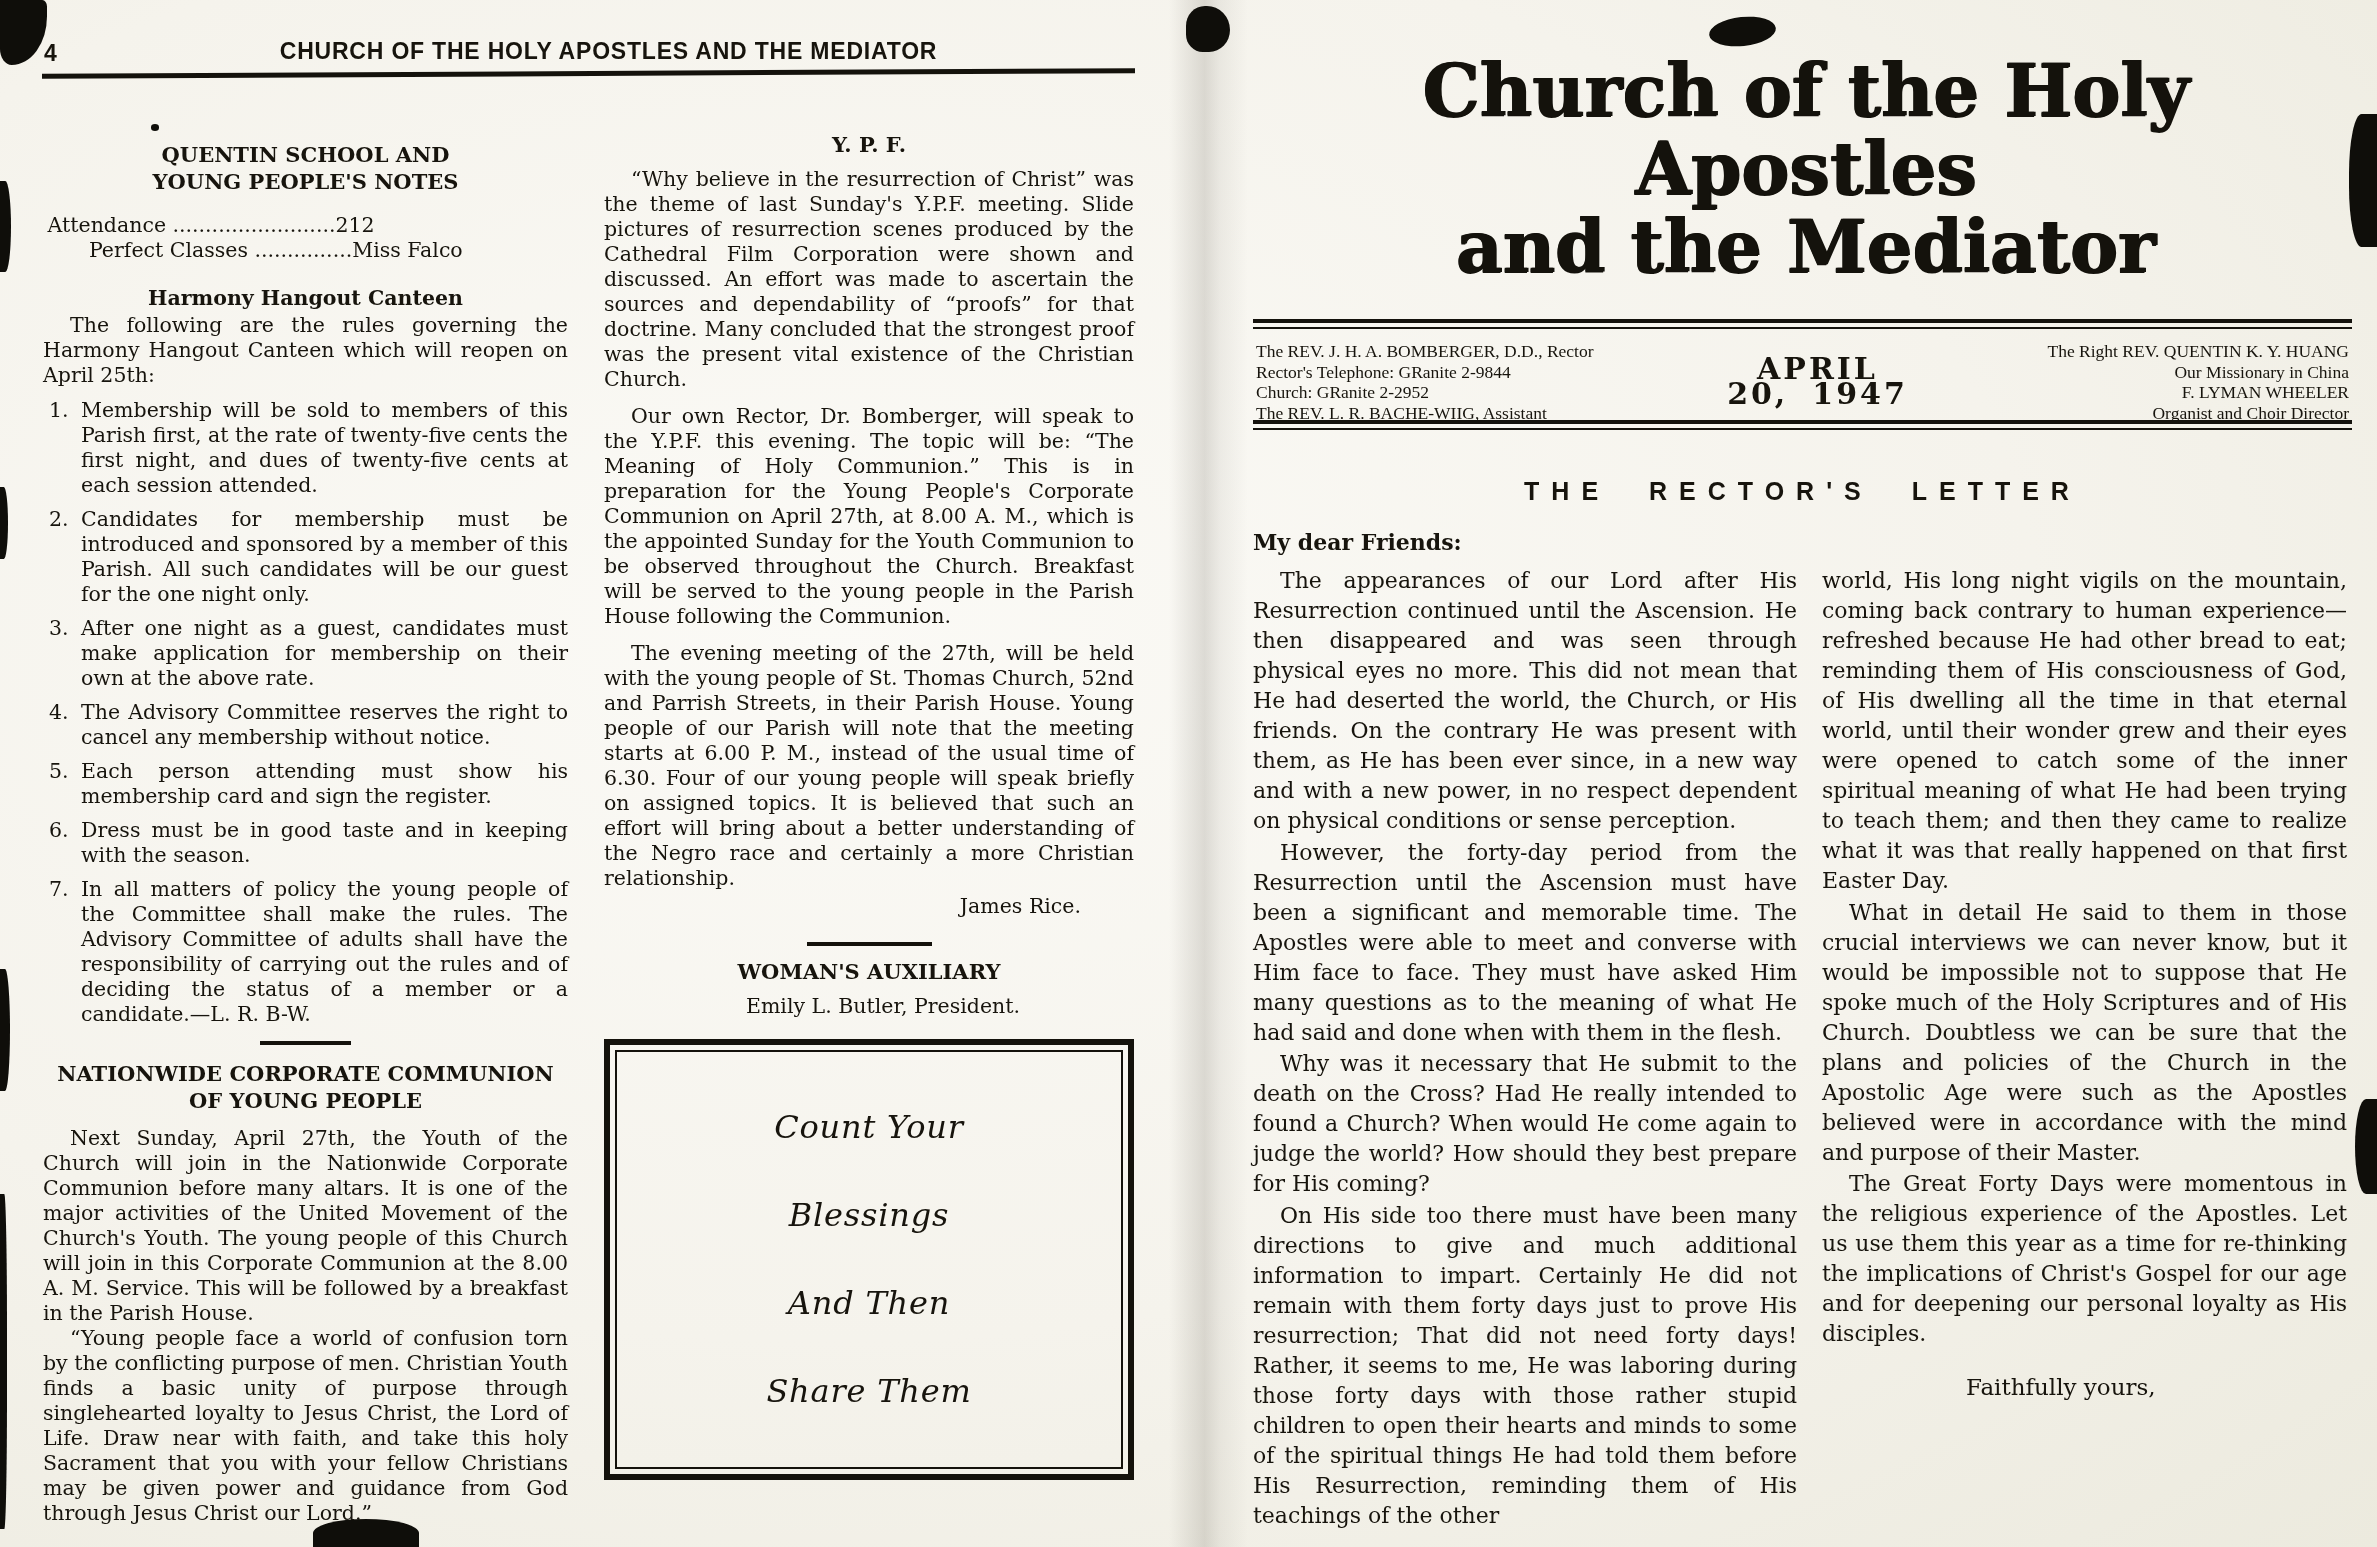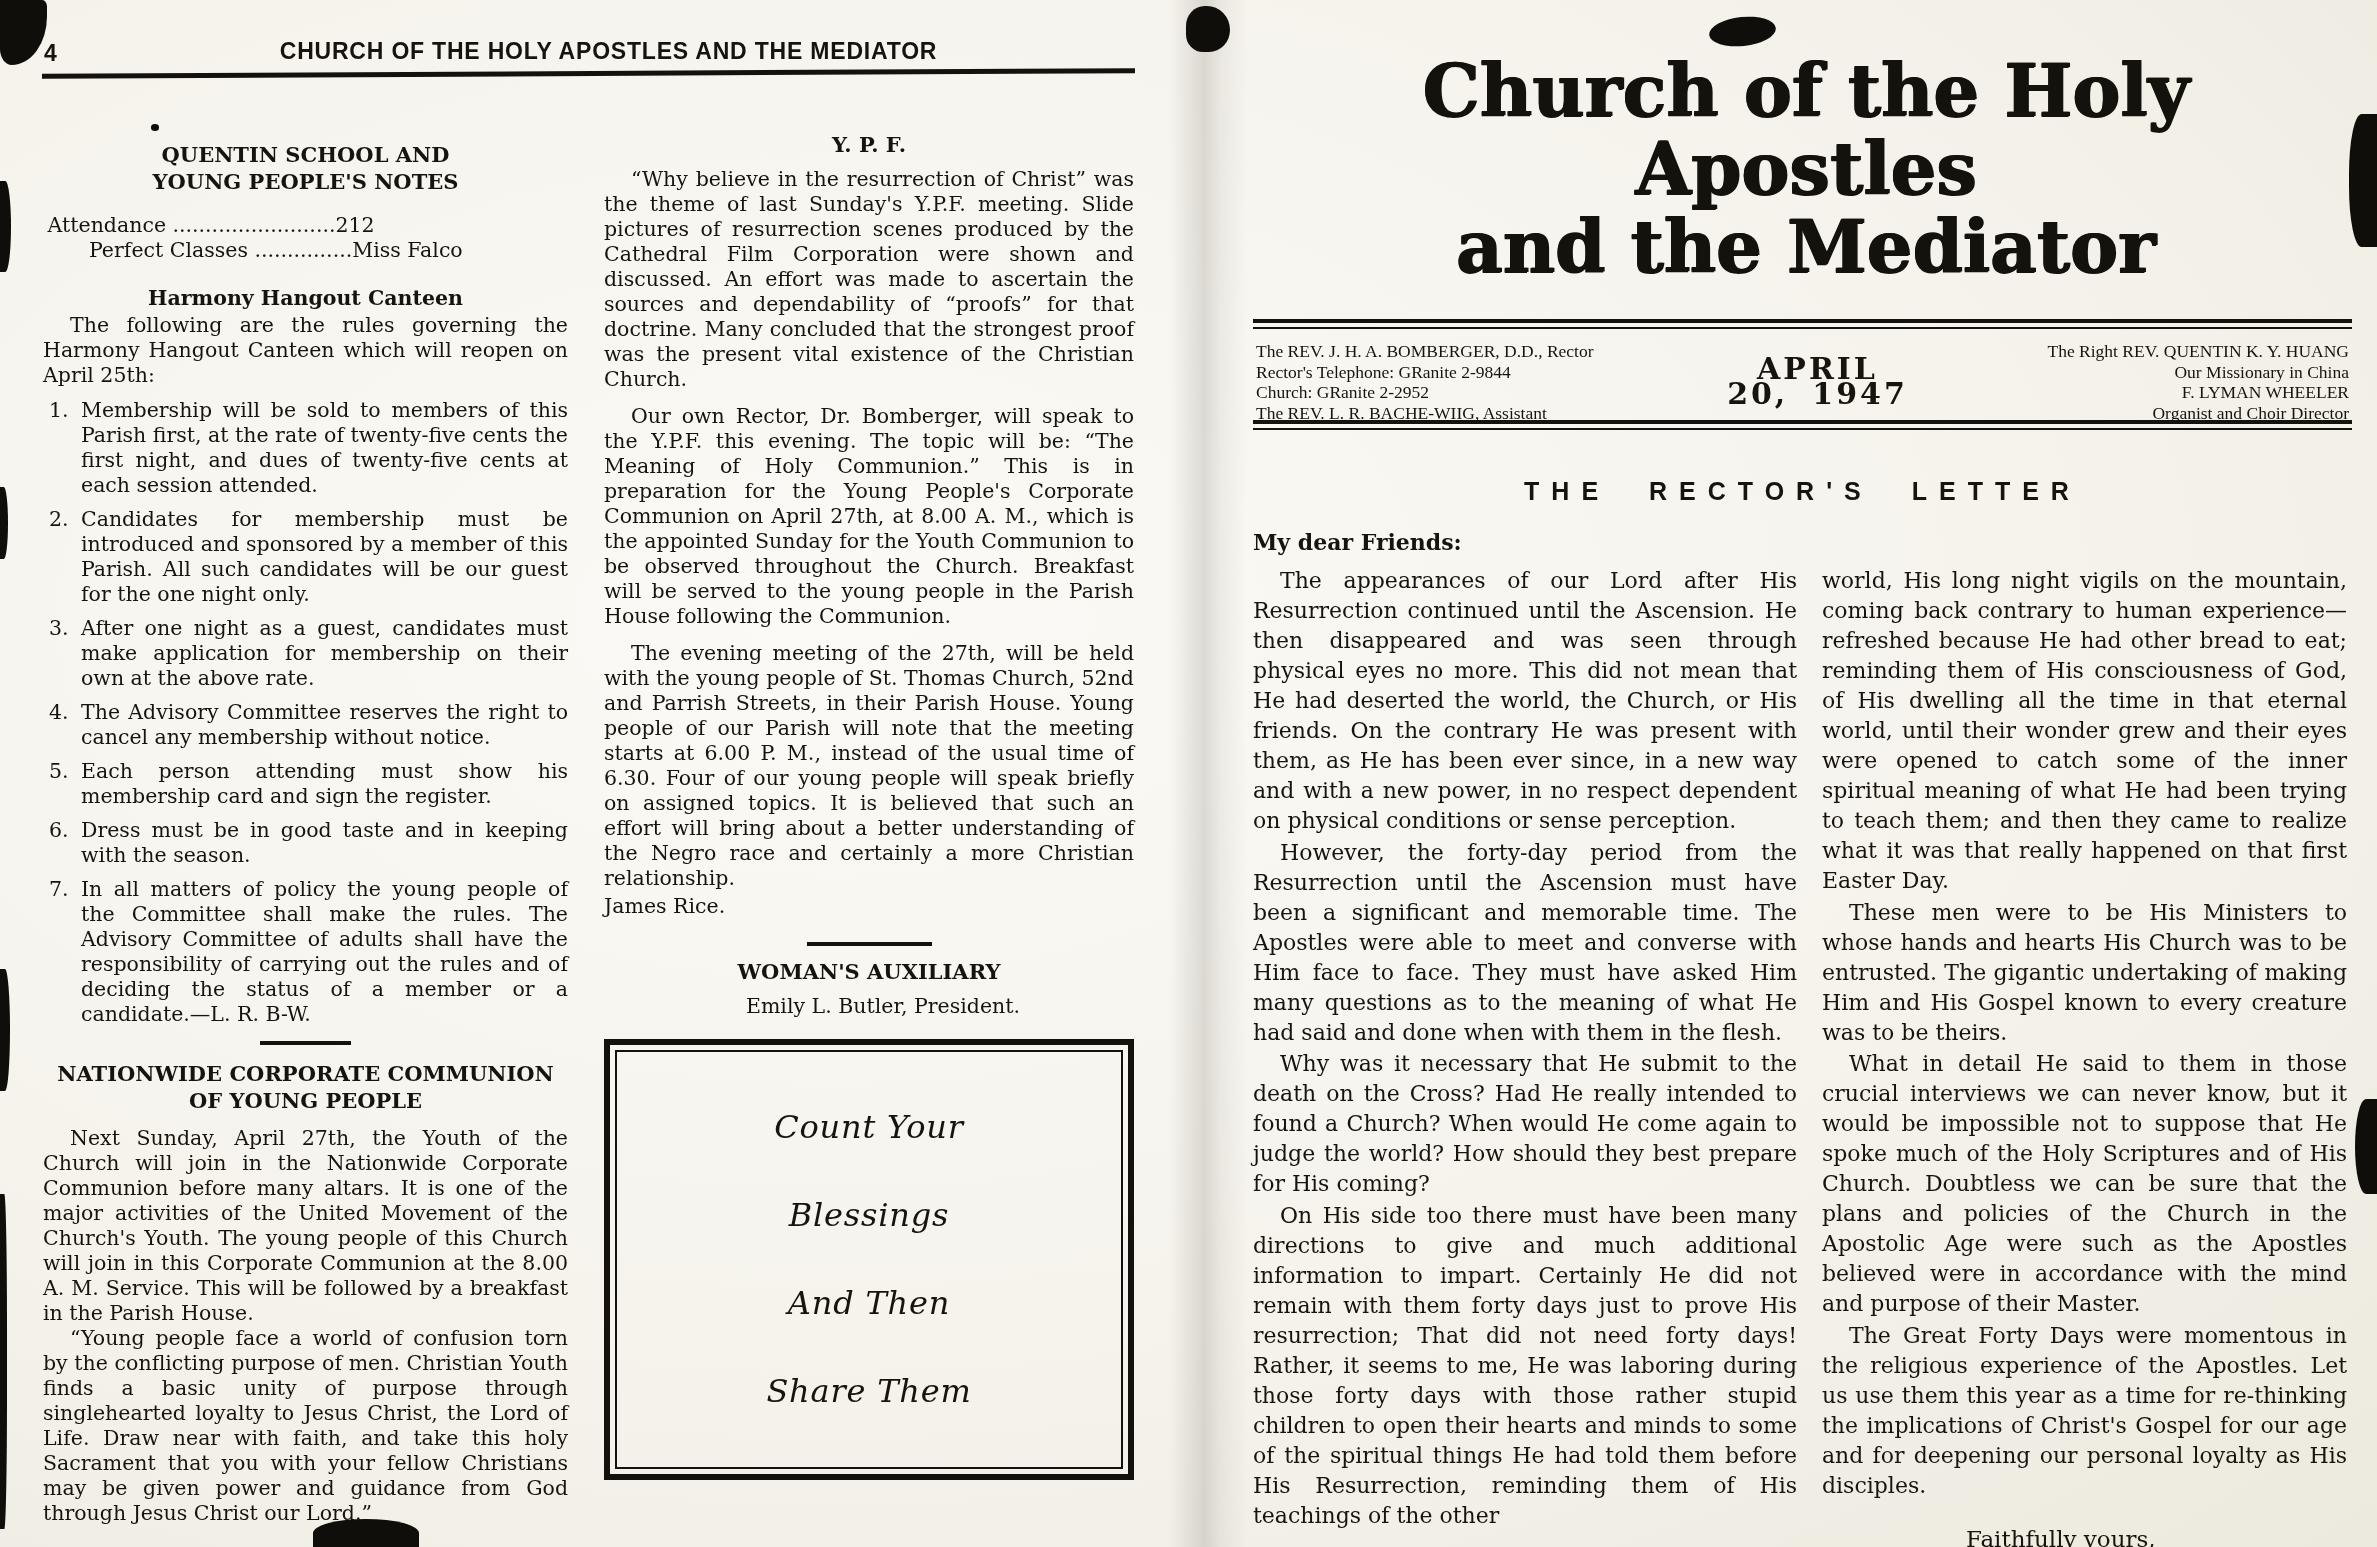--- a/index.html
+++ b/index.html
@@ -27,21 +27,21 @@
   .att-line1{margin-top:18px;padding-left:4.6px;}
   .att-line2{padding-left:46px;}
   .canteen-head{font-weight:bold;text-align:center;margin-top:23px;margin-bottom:1.5px;font-size:20.5px;}
   p.just{margin:0;text-align:justify;}
   p.ind{text-indent:27px;}
   .rules{margin-top:10.6px;}
   .rule-item{display:flex;margin-bottom:9px;}
   .rule-num{flex:0 0 38px;padding-left:6px;box-sizing:border-box;}
   .rule-text{flex:1;text-align:justify;}
   .mini-rule{width:91px;height:3.8px;background:#14120c;margin:13.7px auto 15px auto;}
-  .sig-right{padding-right:53px;margin-top:3px;}
+  .sig-right{text-align:right;padding-right:53px;margin-top:3px;}
   .short-rule{width:125px;height:3.8px;background:#14120c;margin:23px auto 12px auto;}
   .aux-sig{text-align:right;padding-right:114px;margin-top:1.5px;}
 
   .blessing-box{margin-top:20px;height:441px;border:6.8px solid #14120c;position:relative;box-sizing:border-box;}
   .blessing-inner{position:absolute;inset:5.3px;border:2.3px solid #14120c;display:flex;flex-direction:column;
     justify-content:space-evenly;align-items:center;}
   .blessing-line{font-style:italic;font-size:32px;letter-spacing:0.8px;}
 
   
   .masthead{position:absolute;left:1258px;top:52px;width:1095px;text-align:center;
@@ -187,21 +187,20 @@
 
   <div class="lcol1">
     <p class="ind">The appearances of our Lord after His Resurrection continued until the Ascension.  He then disappeared and was seen through physical eyes no more.  This did not mean that He had deserted the world, the Church, or His friends.  On the contrary He was present with them, as He has been ever since, in a new way and with a new power, in no respect dependent on physical conditions or sense perception.</p>
     <p class="ind">However, the forty-day period from the Resurrection until the Ascension must have been a significant and memorable time.  The Apostles were able to meet and converse with Him face to face.  They must have asked Him many questions as to the meaning of what He had said and done when with them in the flesh.</p>
     <p class="ind">Why was it necessary that He submit to the death on the Cross?  Had He really intended to found a Church?  When would He come again to judge the world?  How should they best prepare for His coming?</p>
     <p class="ind">On His side too there must have been many directions to give and much additional information to impart.  Certainly He did not remain with them forty days just to prove His resurrection; That did not need forty days! Rather, it seems to me, He was laboring during those forty days with those rather stupid children to open their hearts and minds to some of the spiritual things He had told them before His Resurrection, reminding them of His teachings of the other</p>
   </div>
 
   <div class="lcol2">
     <p>world, His long night vigils on the mountain, coming back contrary to human experience—refreshed because He had other bread to eat; reminding them of His consciousness of God, of His dwelling all the time in that eternal world, until their wonder grew and their eyes were opened to catch some of the inner spiritual meaning of what He had been trying to teach them; and then they came to realize what it was that really happened on that first Easter Day.</p>
-    <p class="ind">These men were to be His Ministers to whose hands and hearts His Church was to be entrusted.  The gigantic undertaking of making Him and His Gospel known to every creature was to be theirs.</p>
     <p class="ind">What in detail He said to them in those crucial interviews we can never know, but it would be impossible not to suppose that He spoke much of the Holy Scriptures and of His Church.  Doubtless we can be sure that the plans and policies of the Church in the Apostolic Age were such as the Apostles believed were in accordance with the mind and purpose of their Master.</p>
     <p class="ind">The Great Forty Days were momentous in the religious experience of the Apostles.  Let us use them this year as a time for re-thinking the implications of Christ's Gospel for our age and for deepening our personal loyalty as His disciples.</p>
     <div class="closing">Faithfully yours,</div>
 
   </div>
 
 </div>
 
 
 </body></html>

